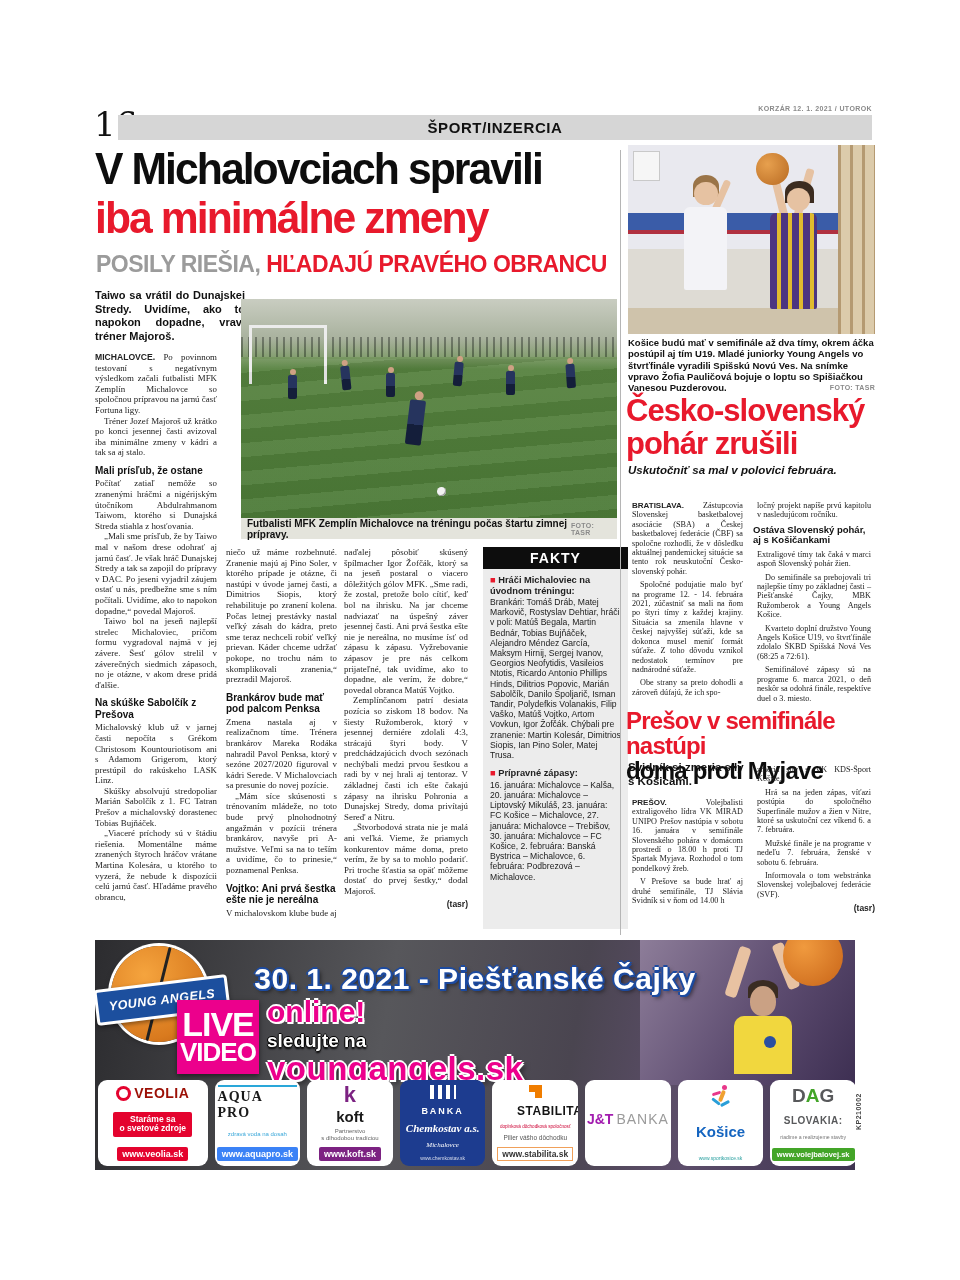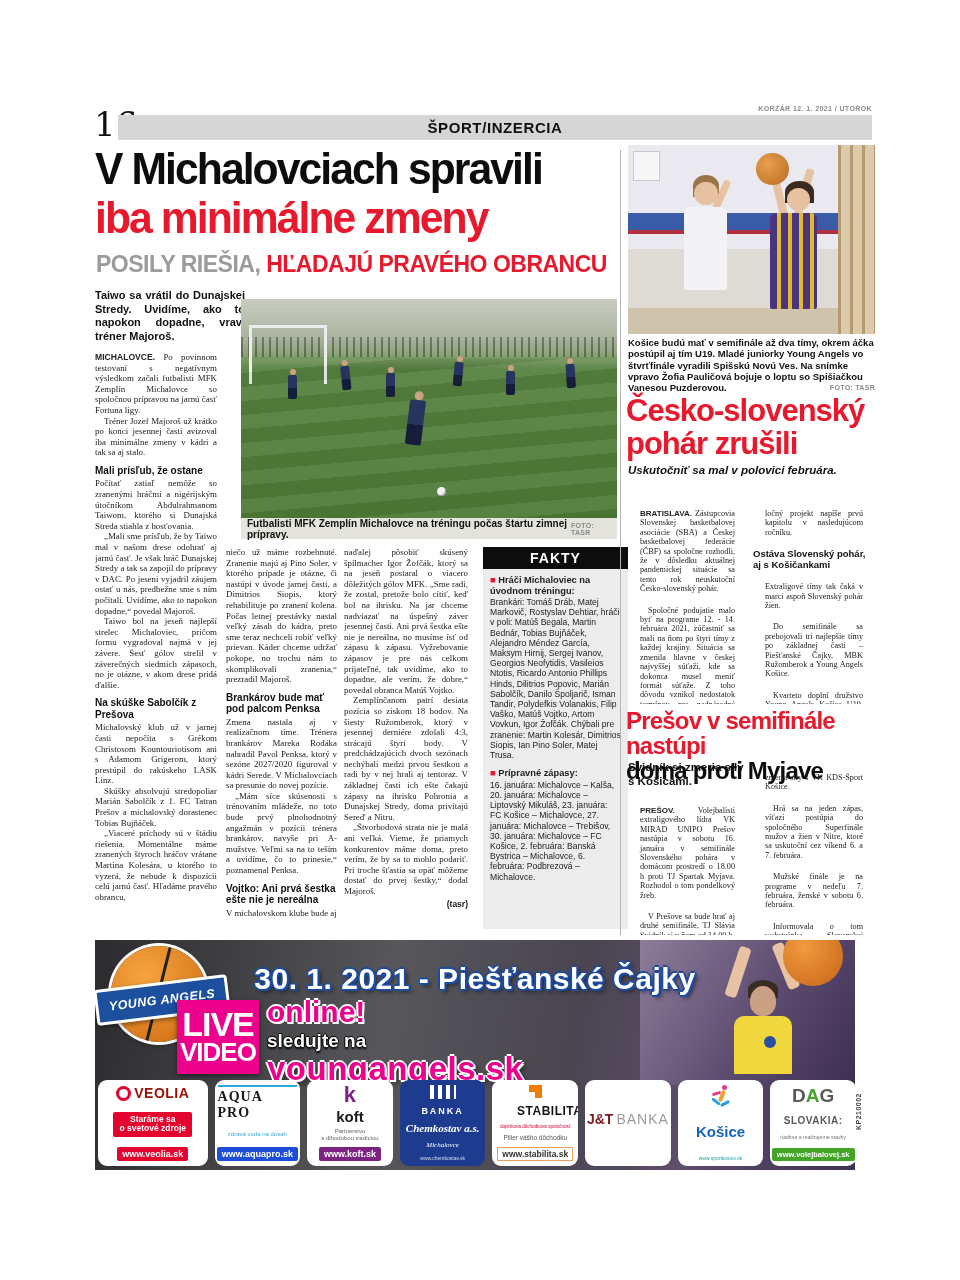--- a/index.html
+++ b/index.html
@@ -62,21 +62,21 @@
   .bp .hair{position:absolute;border-radius:50% 50% 0 0;}
   .bp .torso{position:absolute;border-radius:6px 6px 2px 2px;}
   .bp .arm{position:absolute;background:#e6c2a2;border-radius:3px;}
   .bball{position:absolute;border-radius:50%;background:radial-gradient(circle at 35% 35%,#e7a04e,#b86a22);}
   .bcaption{top:337px;left:628px;width:247px;font:700 9.5px/11.3px "Liberation Sans",sans-serif;color:#111;}
   .bcaption .credit{float:right;margin-top:2px;}
   .h-side{top:394px;left:626px;width:252px;font:800 31px/33px "Liberation Sans",sans-serif;letter-spacing:-1px;color:#e8192c;}
   .slead{left:628px;width:250px;font:700 11.5px/13.5px "Liberation Sans",sans-serif;color:#111;}
   .sl1{top:464px;font-style:italic;}
   .scol{font:8.2px/9.4px "Liberation Serif",serif;text-align:justify;overflow:hidden;color:#222;}
-  .scol p{margin:12px;} .scol p.ind{text-indent:8px;}
+  .scol p{margin:4px;} .scol p.ind{text-indent:8px;}
   .scol .lbl{font-weight:700;font-family:"Liberation Sans",sans-serif;font-size:8px;}
   .scol h4{margin:5px 0 1px;font:700 9.5px/10.5px "Liberation Sans",sans-serif;text-align:left;color:#111;}
   .a1A{top:497px;left:628px;width:119px;height:207px;}
   .a1B{top:497px;left:753px;width:122px;height:207px;}
   .h-side2{top:708px;left:626px;width:252px;font:800 24px/25px "Liberation Sans",sans-serif;letter-spacing:-.8px;}
   .h-side2 .r{display:block;color:#e8192c;} .h-side2 .b{display:block;color:#0d0d0d;}
   .sl2{top:761px;width:120px;}
   .a2A{top:794px;left:628px;width:119px;height:141px;}
   .a2B{top:761px;left:753px;width:122px;height:174px;}
   
@@ -133,21 +133,21 @@
   .ch-name{font:700 italic 11px "Liberation Serif",serif;}
   .ch-city{font:400 italic 7px "Liberation Serif",serif;}
   .ch-url{font:400 5px "Liberation Sans",sans-serif;opacity:.8;}
   .st-icon{width:13px;height:13px;background:#f07d00;position:relative;}
   .st-icon::after{content:"";position:absolute;left:0;bottom:0;width:6px;height:6px;background:#fff;}
   .st-name{font:800 12px "Liberation Sans",sans-serif;color:#141414;letter-spacing:.5px;margin-left:29px;}
   .st-sub{font:400 4.6px "Liberation Sans",sans-serif;color:#c03;}
   .st-tag{font:400 6.5px "Liberation Sans",sans-serif;color:#555;}
   .st-url{font:700 8.5px "Liberation Sans",sans-serif;color:#333;border:1px solid #f0a05a;padding:1px 4px;}
   .jt-row{display:flex;align-items:center;gap:3px;margin-top:26px;}
-  .jt1{font:800 14px "Liberation Sans",sans-serif;color:#7f1d1d;}
+  .jt1{font:800 14px "Liberation Sans",sans-serif;color:#a21caf;}
   .jt2{font:400 14px "Liberation Sans",sans-serif;color:#9b9b9b;letter-spacing:1px;}
   .runner{position:relative;width:24px;height:22px;}
   .runner span{position:absolute;border-radius:2px;}
   .r-head{width:5px;height:5px;border-radius:50%!important;background:#e8388a;left:13px;top:0;}
   .r-body{width:4px;height:12px;background:#f0a030;left:11px;top:5px;transform:rotate(22deg);}
   .r-arm{width:9px;height:3px;background:#e8388a;left:3px;top:7px;transform:rotate(-18deg);}
   .r-leg1{width:10px;height:3px;background:#2a9fd8;left:2px;top:15px;transform:rotate(38deg);}
   .r-leg2{width:10px;height:3px;background:#2a9fd8;left:11px;top:17px;transform:rotate(-28deg);}
   .ks-name{font:800 15px "Liberation Sans",sans-serif;color:#1565c0;}
   .ks-url{font:400 5px "Liberation Sans",sans-serif;color:#2aa0a0;}
@@ -326,21 +326,21 @@
         </div>
         <div class="v-tag">
           <span>Staráme sa</span><br>
           <span>o svetové zdroje</span>
         </div>
         <span class="urlbox" style="background:#e4032e;">www.veolia.sk</span>
       </div>
       <div class="tile">
         <span class="aq-name">AQUA PRO</span>
         <span class="aq-tag">zdravá voda na dosah</span>
-        <span class="urlbox" style="background:#1d4ed8;">www.aquapro.sk</span>
+        <span class="urlbox" style="background:#3b82f6;">www.aquapro.sk</span>
       </div>
       <div class="tile">
         <span class="k-glyph">k</span>
         <span class="k-name">koft</span>
         <span class="k-tag">
           <span>Partnerstvo</span><br>
           <span>s dlhodobou tradíciou</span>
         </span>
         <span class="urlbox" style="background:#7c2282;">www.koft.sk</span>
       </div>

